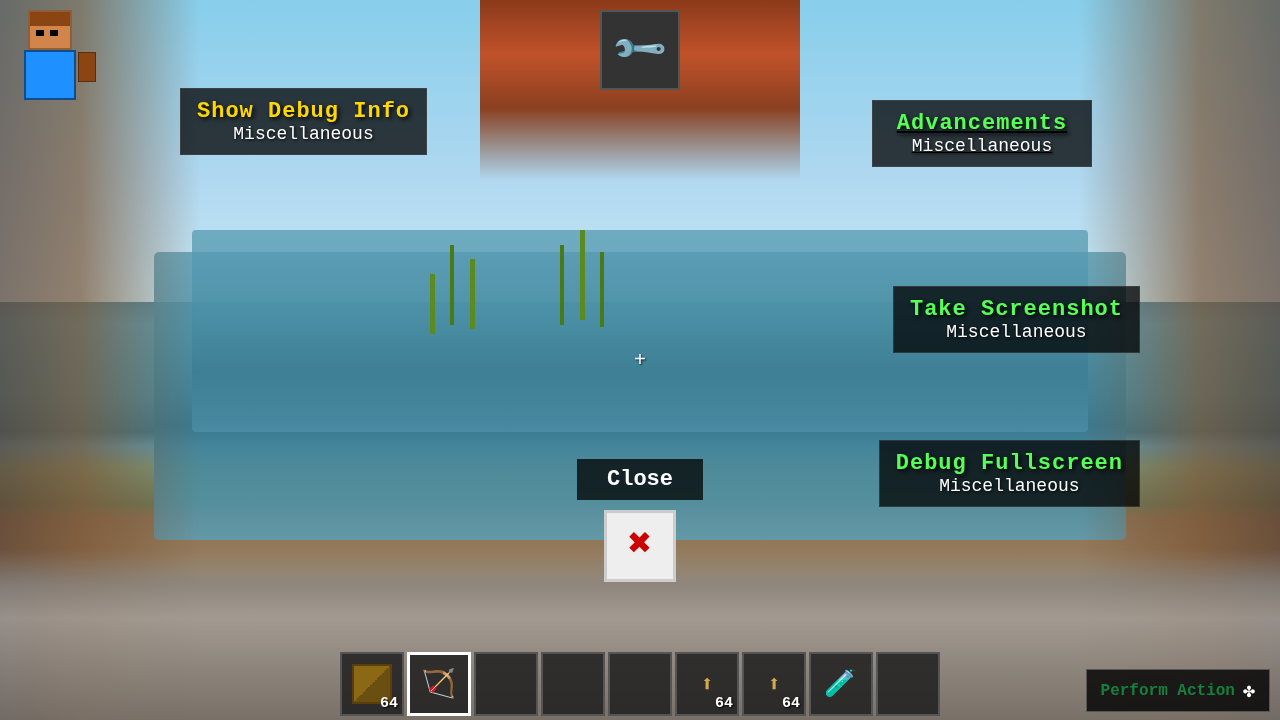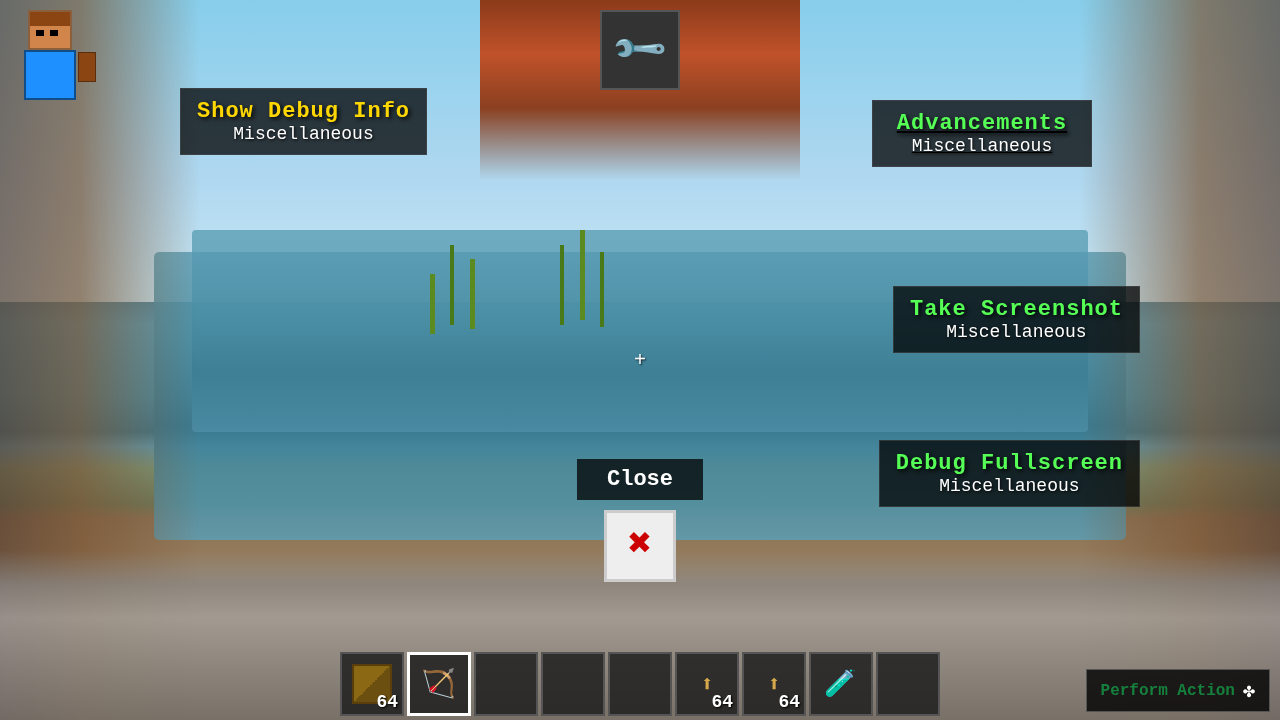--- a/index.html
+++ b/index.html
@@ -208,21 +208,21 @@
     }
 
     .hotbar-slot.active {
       border: 3px solid #fff;
     }
 
     .item-count {
       position: absolute;
       bottom: 2px;
       right: 4px;
-      font-size: 18px;
+      font-size: 15px;
       color: white;
       font-family: 'Courier New', monospace;
       font-weight: bold;
       text-shadow: 1px 1px 2px #000;
     }
 
     
     .item-dirt {
       width: 40px; height: 40px;
       background: linear-gradient(135deg, #8B6914 50%, #6B4F10 50%);

